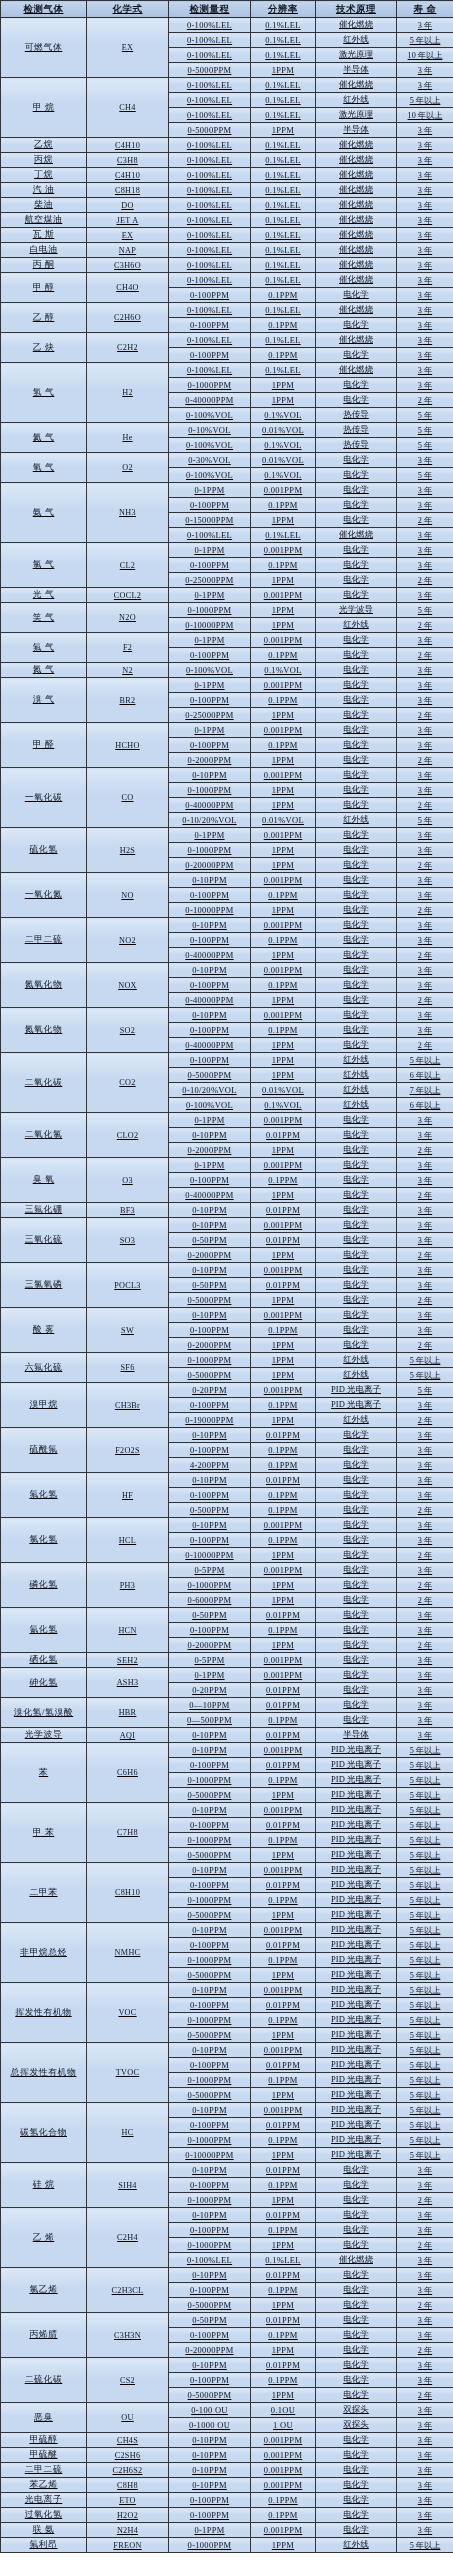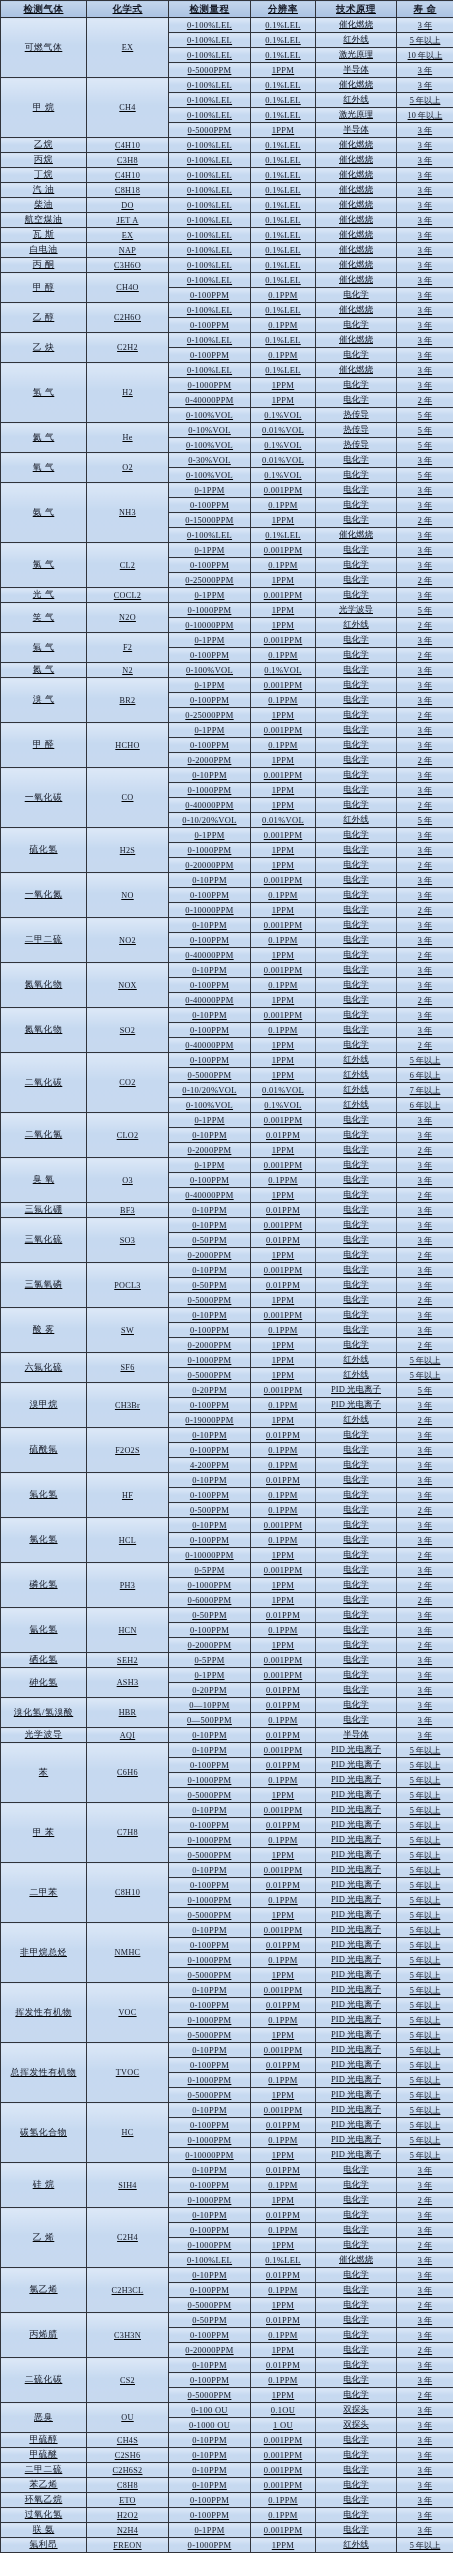--- a/index.html
+++ b/index.html
@@ -1177,21 +1177,21 @@
         </tr>
         <tr class="group-start">
           <td rowspan="1" class="gas-name">苯乙烯</td>
           <td rowspan="1" class="gas-formula">C8H8</td>
           <td class="gas-range">0-10PPM</td>
           <td class="gas-res">0.001PPM</td>
           <td class="gas-principle">电化学</td>
           <td class="gas-life">3 年</td>
         </tr>
         <tr class="group-start">
-          <td rowspan="1" class="gas-name">环氧乙烷</td>
+          <td rowspan="1" class="gas-name">光电离子</td>
           <td rowspan="1" class="gas-formula">ETO</td>
           <td class="gas-range">0-100PPM</td>
           <td class="gas-res">0.1PPM</td>
           <td class="gas-principle">电化学</td>
           <td class="gas-life">3 年</td>
         </tr>
         <tr class="group-start">
           <td rowspan="1" class="gas-name">过氧化氢</td>
           <td rowspan="1" class="gas-formula">H2O2</td>
           <td class="gas-range">0-100PPM</td>

